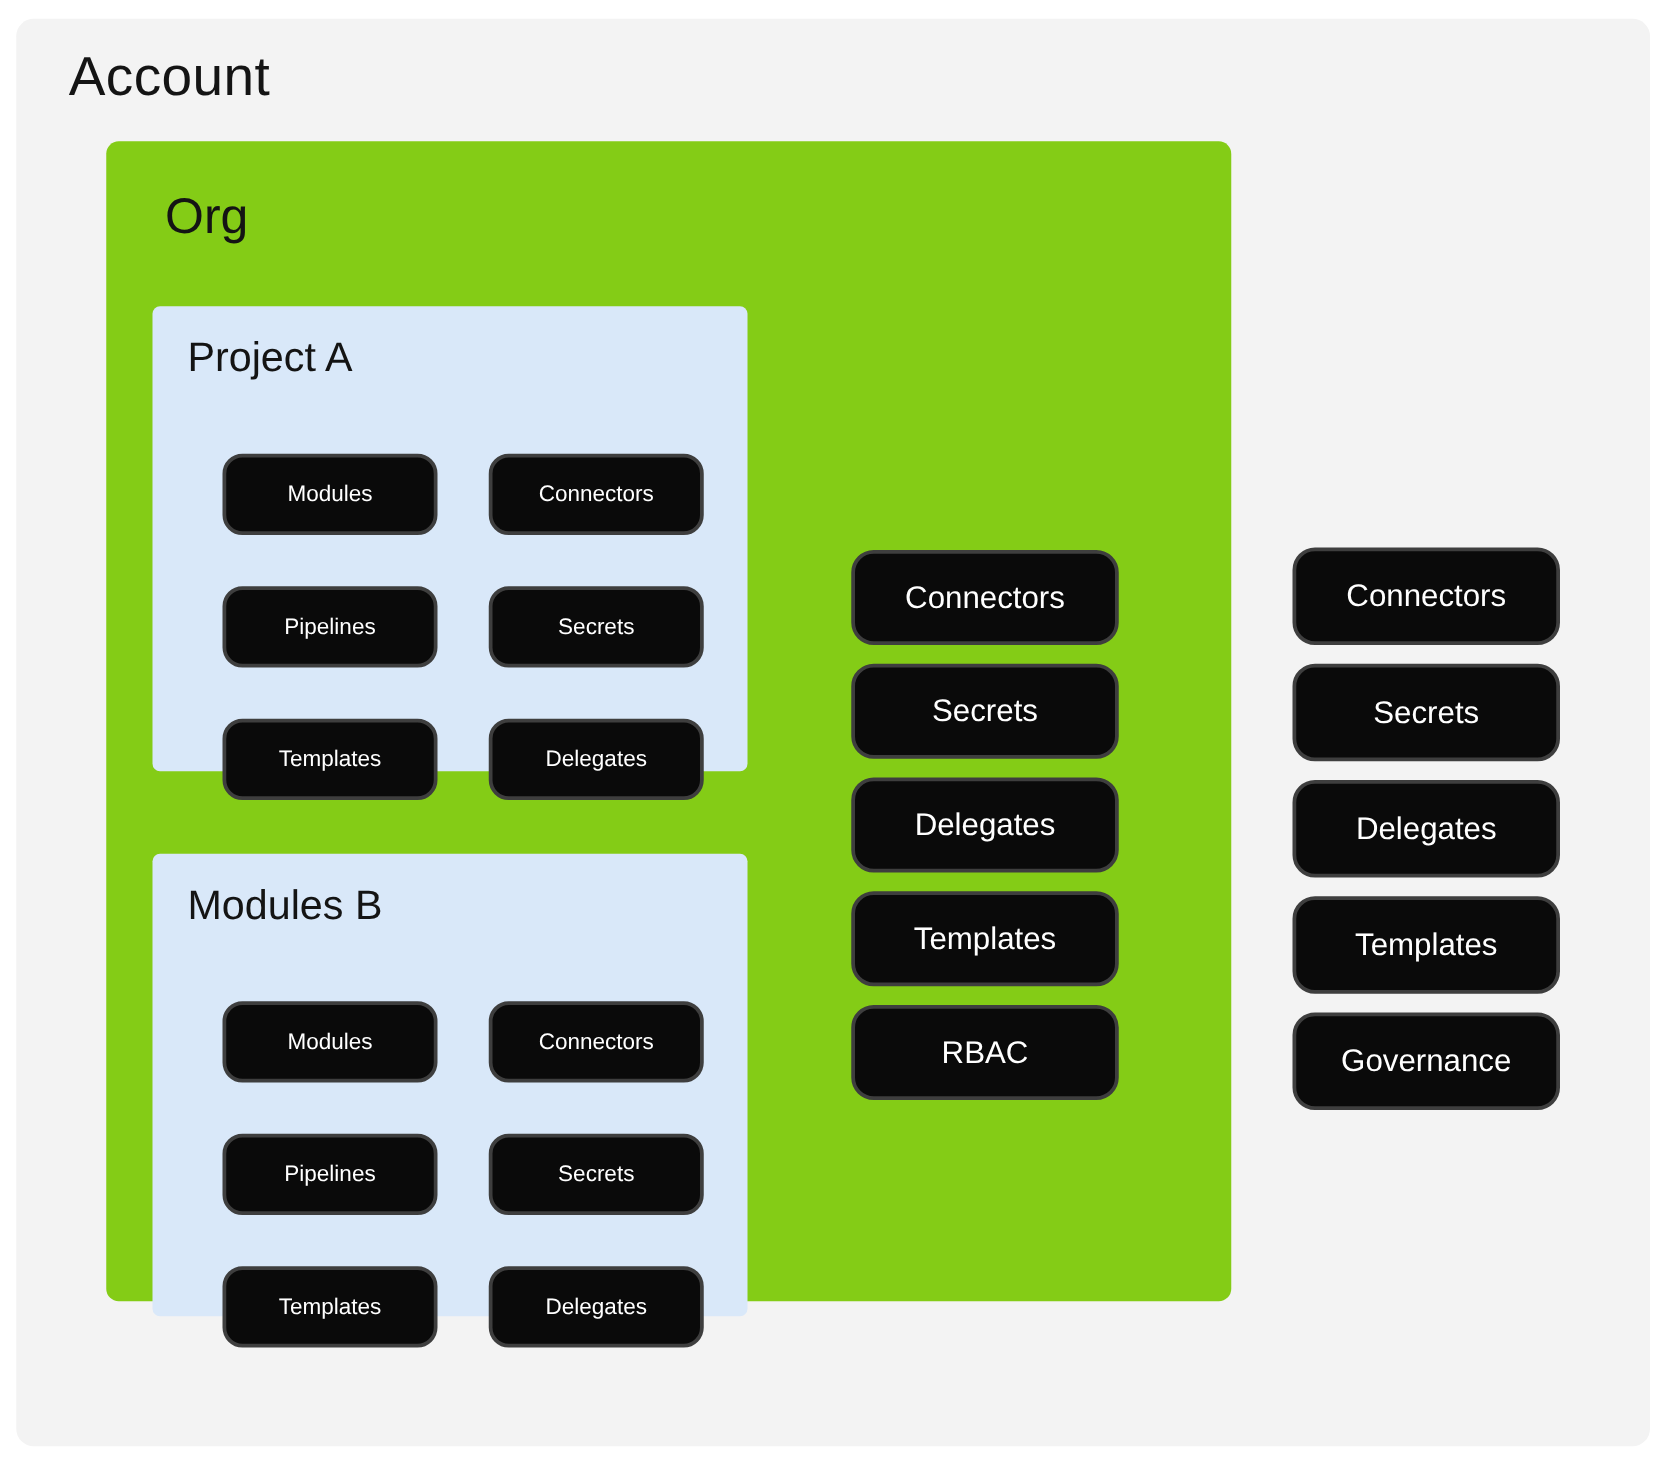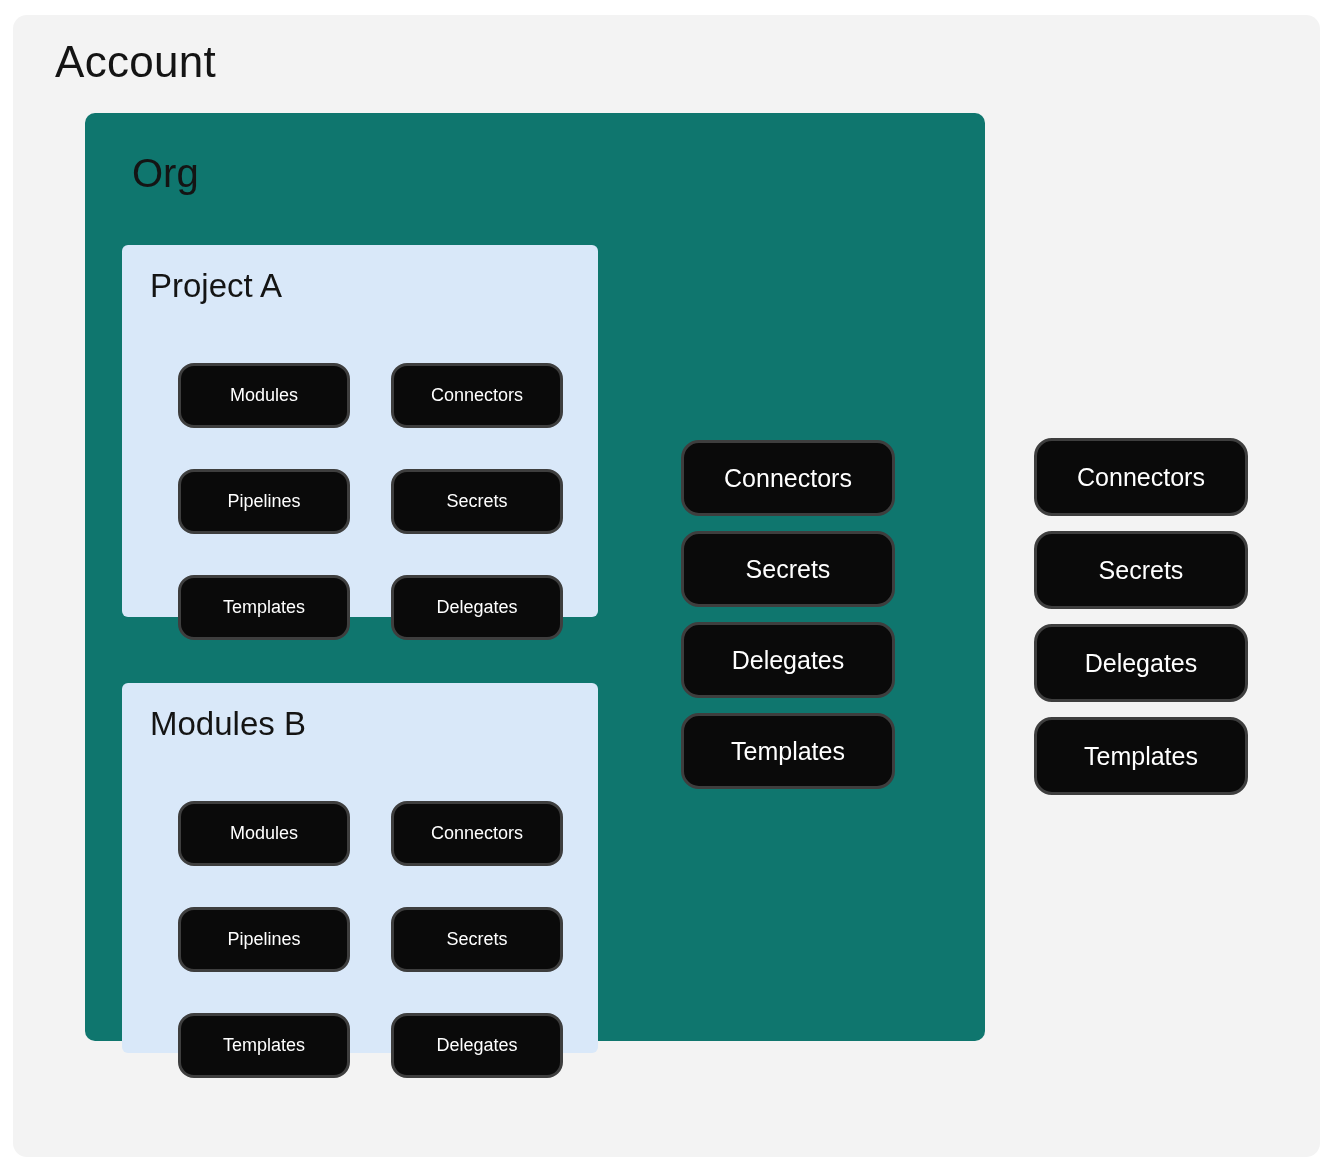--- a/index.html
+++ b/index.html
@@ -32,21 +32,21 @@
     font-weight: 400;
     color: #141414;
     letter-spacing: 0.3px;
   }
   .org-box {
     position: absolute;
     left: 72px;
     top: 98px;
     width: 900px;
     height: 928px;
-    background: #0f766e;
+    background: #84cc16;
     border-radius: 10px;
   }
   .org-title {
     position: absolute;
     left: 47px;
     top: 38px;
     font-size: 40px;
     font-weight: 400;
     color: #141414;
   }
@@ -147,23 +147,25 @@
           <div class="node">Templates</div>
           <div class="node">Delegates</div>
         </div>
       </div>
 
       <div class="resource-column org-column">
         <div class="node">Connectors</div>
         <div class="node">Secrets</div>
         <div class="node">Delegates</div>
         <div class="node">Templates</div>
+        <div class="node">RBAC</div>
       </div>
     </div>
 
     <div class="resource-column account-column">
       <div class="node">Connectors</div>
       <div class="node">Secrets</div>
       <div class="node">Delegates</div>
       <div class="node">Templates</div>
+      <div class="node">Governance</div>
     </div>
   </div>
 </div>
 
 </body></html>

